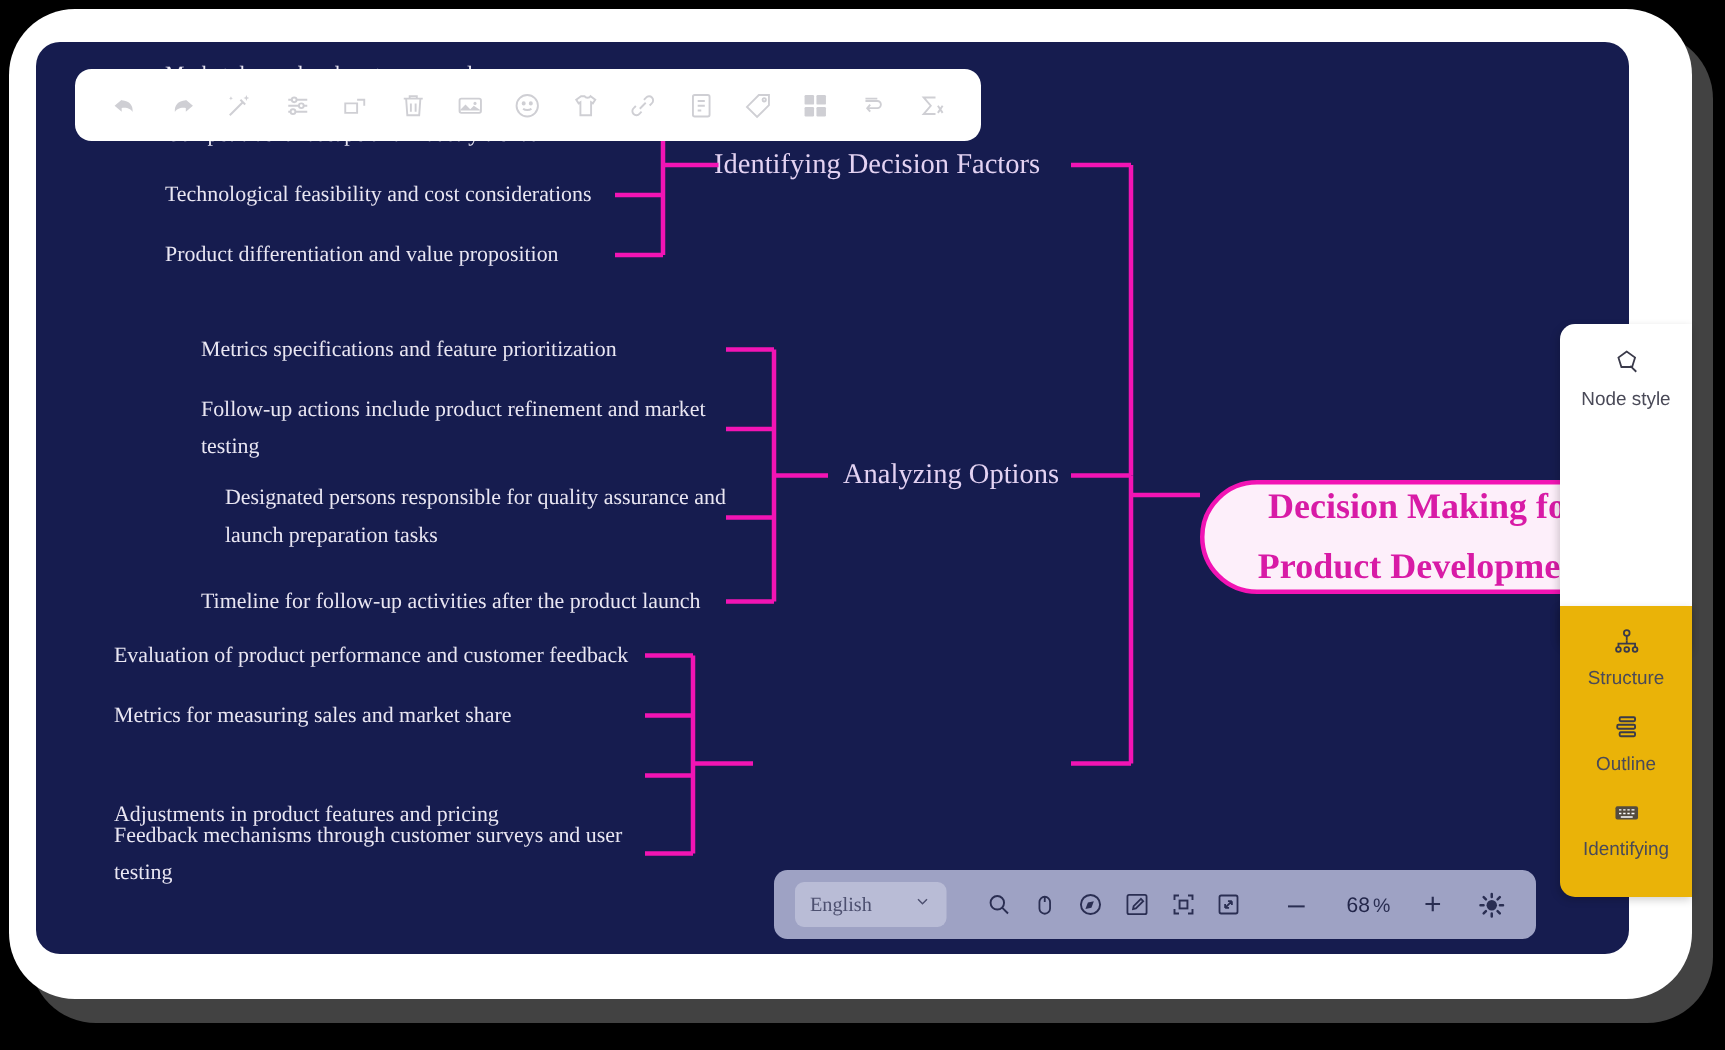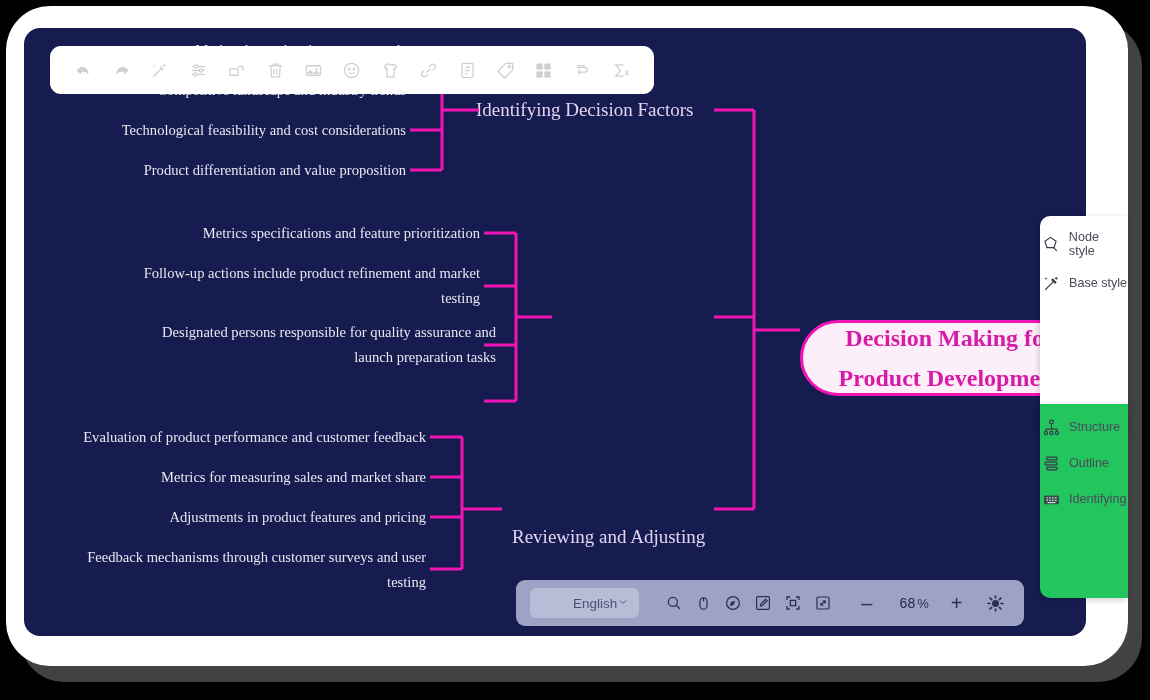--- a/index.html
+++ b/index.html
@@ -34,21 +34,21 @@
     color:#cfcfd4;cursor:pointer;
   }
   .tb-ico svg{display:block;}
 
   
   .map{position:absolute;left:0;top:0;width:1062px;height:608px;z-index:10;}
   .map svg{position:absolute;left:0;top:0;}
 
   .leaf{
     position:absolute;color:#e9e6f2;font-family:"Liberation Serif", serif;
-    font-size:14.6px;line-height:25px;text-align:right;
+    font-size:14.6px;line-height:25px;
     white-space:normal;
   }
   .branch{
     position:absolute;color:#e3d2f2;font-family:"Liberation Serif", serif;
     font-size:19px;line-height:26px;white-space:nowrap;
   }
   .central{
     position:absolute;left:776px;top:292px;width:300px;height:76px;
     background:#fdeffa;border:3px solid #f214b4;border-radius:38px;
     display:flex;align-items:center;justify-content:center;
@@ -61,43 +61,43 @@
 
   
   .style-panel{
     position:absolute;left:1040px;top:216px;width:88px;height:188px;
     background:#ffffff;border-radius:10px 0 0 10px;
     padding:14px 0 14px 0;z-index:60;
     box-shadow:-1px 2px 6px rgba(0,0,0,0.18);
   }
   .style-panel-2{
     position:absolute;left:1040px;top:404px;width:88px;height:184px;
-    background:#22c55e;border-radius:0 0 0 10px;
+    background:#eab308;border-radius:0 0 0 10px;
     padding:0 0 10px 0;z-index:60;
     box-shadow:-1px 2px 6px rgba(0,0,0,0.18);
   }
   .sp-item{
-    display:flex;flex-direction:row;align-items:center;
+    display:flex;flex-direction:column;align-items:center;
     gap:7px;margin-bottom:14px;cursor:pointer;
   }
   .sp-ico{width:22px;height:22px;color:#3a3a4a;display:flex;align-items:center;justify-content:center;}
   .sp-label{font-size:12.6px;color:#4a4a58;font-family:"Liberation Sans",sans-serif;}
 
   
   .bottombar{
     position:absolute;left:516px;top:580px;width:508px;height:46px;
     background:#9ea2c4;border-radius:9px;display:flex;align-items:center;
     padding:0 14px;box-sizing:border-box;gap:0;z-index:50;
   }
   .lang-sel{
     width:110px;height:30px;background:#b9bcd6;border-radius:6px;
     display:flex;align-items:center;justify-content:space-between;
     padding:0 10px;box-sizing:border-box;cursor:pointer;
   }
-  .lang-sel .lbl{font-size:13.5px;color:#4d5070;font-family:Liberation Sans, sans-serif;margin-left:33px;}
+  .lang-sel .lbl{font-size:13.5px;color:#4d5070;font-family:Liberation Serif, serif;}
   .bb-ico{
     width:34px;height:30px;display:flex;align-items:center;justify-content:center;
     color:#2a2e52;cursor:pointer;
   }
   .zoom-val{font-size:14px;color:#23264a;font-family:Liberation Sans, sans-serif;margin:0 2px;}
   .zoom-pct{font-size:13px;color:#2a2e52;font-family:"Liberation Sans",sans-serif;margin-right:4px;}
 </style>
 </head>
 <body>
 
@@ -149,28 +149,29 @@
     <div class="leaf" style="left:86px;top:10px;width:296px;">Market demand and customer needs</div>
     <div class="leaf" style="left:86px;top:50px;width:296px;">Competitive landscape and industry trends</div>
     <div class="leaf" style="left:86px;top:90px;width:296px;">Technological feasibility and cost considerations</div>
     <div class="leaf" style="left:86px;top:130px;width:296px;">Product differentiation and value proposition</div>
 
     <div class="branch" style="left:452px;top:69px;">Identifying Decision Factors</div>
 
     <div class="leaf" style="left:110px;top:193px;width:346px;">Metrics specifications and feature prioritization</div>
     <div class="leaf" style="left:110px;top:233px;width:346px;">Follow-up actions include product refinement and market testing</div>
     <div class="leaf" style="left:126px;top:292px;width:346px;">Designated persons responsible for quality assurance and launch preparation tasks</div>
-
+    <div class="leaf" style="left:110px;top:361px;width:346px;">Timeline for follow-up activities after the product launch</div>
+
+    <div class="branch" style="left:538px;top:276px;">Analyzing Options</div>
 
     <div class="leaf" style="left:52px;top:437px;width:350px;">Metrics for measuring sales and market share</div>
     <div class="leaf" style="left:52px;top:397px;width:350px;">Evaluation of product performance and customer feedback</div>
-    <div class="leaf" style="left:52px;top:477px;width:350px;">Adjustments in product features and pricing</div>
+    <div class="leaf" style="left:52px;top:503px;width:350px;">Adjustments in product features and pricing</div>
     <div class="leaf" style="left:52px;top:517px;width:350px;">Feedback mechanisms through customer surveys and user testing</div>
 
-    <div class="branch" style="left:488px;top:496px;">Reviewing and Adjusting</div>
 
     <div class="central">
       <span>Decision Making for Product Development</span>
     </div>
   </div>
 
   <div class="toolbar">
     <div class="tb-ico">
       <svg width="19" height="19" viewBox="0 0 24 24" fill="currentColor">
           <path d="M9 7 3 12l6 5v-3.2c5.2-.5 7.6 1 9.2 3.4.5-5.4-2.3-9.3-9.2-9.9V7z"></path>
@@ -277,31 +278,20 @@
 
   <div class="style-panel">
     <div class="sp-item">
       <span class="sp-ico">
         <svg width="19" height="19" viewBox="0 0 24 24" fill="none" stroke="currentColor" stroke-width="1.5">
           <path d="M12 3 5 8l2.5 8h9L19 8z"></path>
             <path d="M15 15l5 5"></path>
         </svg>
       </span>
       <span class="sp-label">Node style</span>
-    </div>
-    <div class="sp-item">
-      <span class="sp-ico">
-        <svg width="19" height="19" viewBox="0 0 24 24" fill="none" stroke="currentColor" stroke-width="1.6">
-          <path d="M4 20 15 9"></path>
-            <path d="M12.5 6.5l5 5" stroke-width="3"></path>
-          <path d="M18 3l.7 1.8L20.5 5.5 18.7 6.2 18 8l-.7-1.8L15.5 5.5l1.8-.7z" fill="currentColor" stroke="none"></path>
-          <path d="M5 4l.5 1.2L6.7 5.7 5.5 6.2 5 7.5 4.5 6.2 3.3 5.7 4.5 5.2z" fill="currentColor" stroke="none"></path>
-        </svg>
-      </span>
-      <span class="sp-label">Base style</span>
     </div>
   </div>
 
   <div class="style-panel-2">
     <div class="sp-item" style="padding-top:12px;">
       <span class="sp-ico">
         <svg width="19" height="19" viewBox="0 0 24 24" fill="none" stroke="currentColor" stroke-width="1.5">
           <circle cx="12" cy="5" r="2.4"></circle>
             <path d="M12 7.4v4M5 17v-3h14v3"></path>
             <path d="M12 11.4v2.6"></path>

